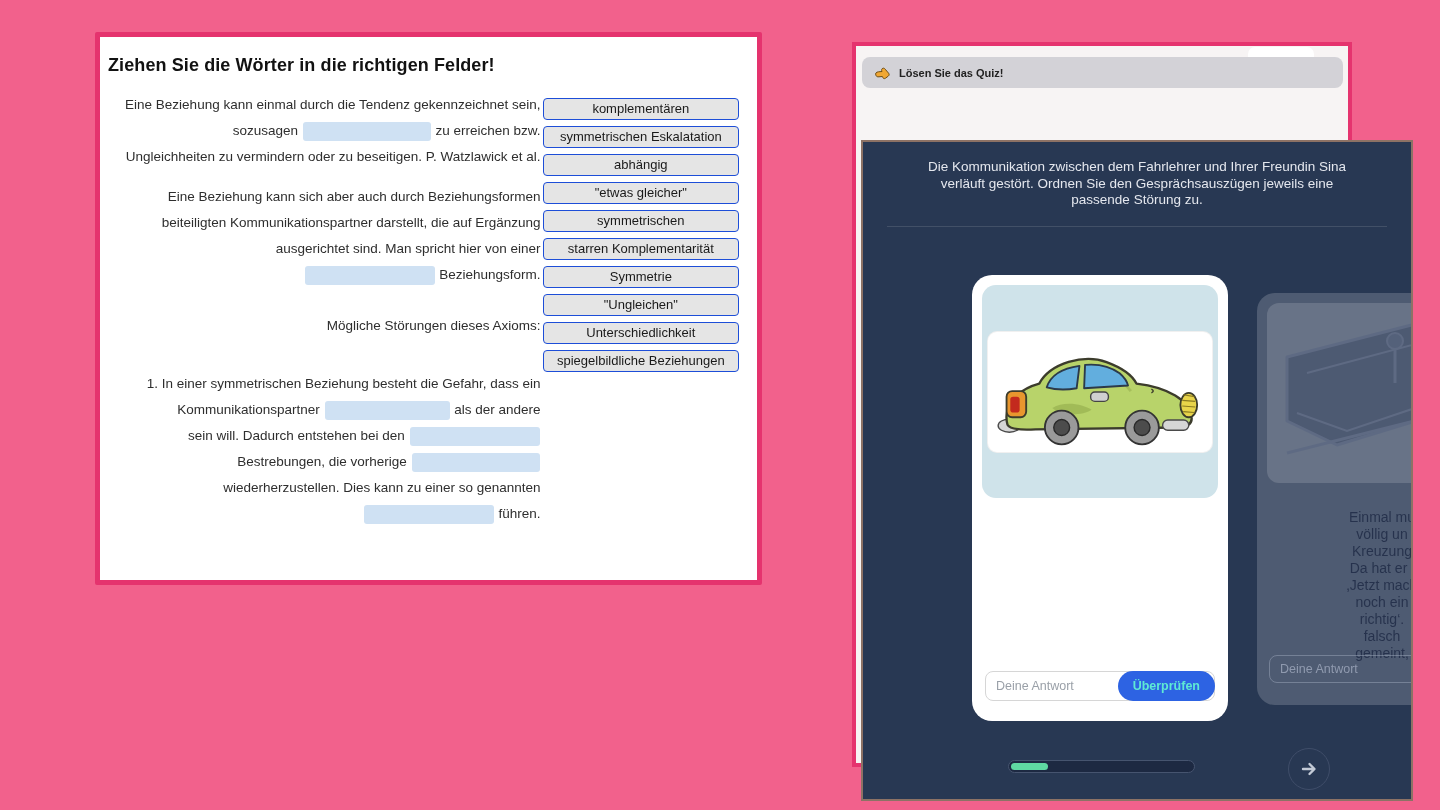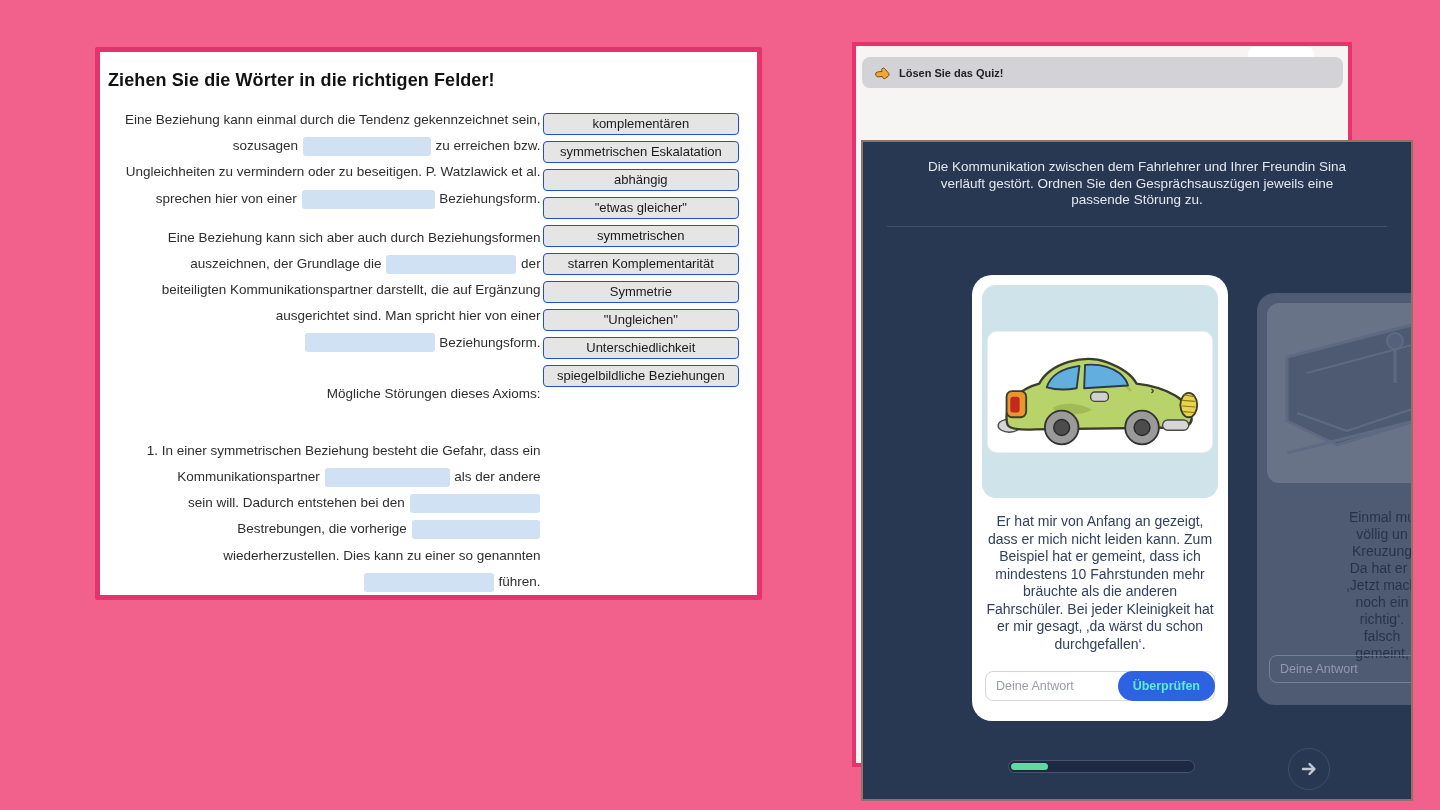--- a/index.html
+++ b/index.html
@@ -3,21 +3,21 @@
 <meta charset="utf-8">
 <style>
   html,body{margin:0;padding:0;}
   body{
     width:1440px;height:810px;position:relative;overflow:hidden;
     background:var(--page-bg,#f2618c);
     font-family:"Liberation Sans", sans-serif;
   }
   
   .left-card{
-    position:absolute;left:95px;top:47px;width:667px;height:553px;
+    position:absolute;left:95px;top:32px;width:667px;height:553px;
     box-sizing:border-box;border:5px solid var(--panel-border,#e5336e);
     background:#ffffff;border-radius:2px;padding:10px 18px 0 8px;
   }
   .left-card h1{
     font-size:18px;font-weight:bold;color:#121212;margin:8px 0 16px 0;letter-spacing:0.1px;
   }
   .exercise-body{display:flex;}
   .text-col{width:434px;text-align:right;}
   .para{margin:0 0 13px 0;}
   .text-col .para:nth-child(3){margin-top:25px;}
@@ -101,25 +101,23 @@
 <body style="--page-bg: #f2618c; --panel-border: #e5336e; --blank-fill: #cfe1f3; --quiz-bg: #283853; --quiz-frame: #8d7265; --media-bg: #cfe3ea; --progress-fill: #5fd9a2; --check-btn: #2d63e3;">
 
 <div class="left-card">
   <h1>Ziehen Sie die Wörter in die richtigen Felder!</h1>
   <div class="exercise-body">
     <div class="text-col" id="paragraphs">
         <div class="para">
           <div class="tline"><span>Eine Beziehung kann einmal durch die Tendenz gekennzeichnet sein,</span></div>
           <div class="tline"><span>sozusagen </span><span class="blank" style="width: 128px;"></span><span> zu erreichen bzw.</span></div>
           <div class="tline"><span>Ungleichheiten zu vermindern oder zu beseitigen. P. Watzlawick et al.</span></div>
-          <div class="tline"><span>sprechen hier von einer </span><span class="blank" style="width: 133px;"></span><span> Beziehungsform.</span></div>
         </div>
         <div class="para">
           <div class="tline"><span>Eine Beziehung kann sich aber auch durch Beziehungsformen</span></div>
-          <div class="tline"><span>auszeichnen, der Grundlage die </span><span class="blank" style="width: 130px;"></span><span> der</span></div>
           <div class="tline"><span>beiteiligten Kommunikationspartner darstellt, die auf Ergänzung</span></div>
           <div class="tline"><span>ausgerichtet sind. Man spricht hier von einer</span></div>
           <div class="tline"><span class="blank" style="width: 130px;"></span><span> Beziehungsform.</span></div>
         </div>
         <div class="para">
           <div class="tline"><span>Mögliche Störungen dieses Axioms:</span></div>
         </div>
         <div class="para">
           <div class="tline"><span>1. In einer symmetrischen Beziehung besteht die Gefahr, dass ein</span></div>
           <div class="tline"><span>Kommunikationspartner </span><span class="blank" style="width: 125px;"></span><span> als der andere</span></div>
@@ -177,21 +175,20 @@
             <rect x="103" y="61" width="19" height="10" rx="4.5" fill="#d0d0d0" stroke="#444444" stroke-width="1.5"></rect>
             <rect x="180" y="91" width="28" height="11" rx="5.5" fill="#d6d6d6" stroke="#4a4a4a" stroke-width="1.5"></rect>
             <circle cx="72" cy="99" r="18" fill="#9a9a9a" stroke="#333333" stroke-width="2"></circle>
             <circle cx="72" cy="99" r="8.5" fill="#4c4c4c" stroke="#2a2a2a" stroke-width="1.5"></circle>
             <circle cx="158" cy="99" r="18" fill="#9a9a9a" stroke="#333333" stroke-width="2"></circle>
             <circle cx="158" cy="99" r="8.5" fill="#4c4c4c" stroke="#2a2a2a" stroke-width="1.5"></circle>
             <path d="M168,58 q4,2 0,4" fill="none" stroke="#3c3c2c" stroke-width="1.5"></path>
           </svg>
         </div>
       </div>
-      <p class="card-text">Er hat mir von Anfang an gezeigt, dass er mich nicht leiden kann. Zum Beispiel hat er gemeint, dass ich mindestens 10 Fahrstunden mehr bräuchte als die anderen Fahrschüler. Bei jeder Kleinigkeit hat er mir gesagt, ‚da wärst du schon durchgefallen‘.</p>
       <div class="answer-row">
         <input class="answer-input" type="text" placeholder="Deine Antwort" style="">
         <button class="check-btn">Überprüfen</button>
       </div>
     </div>
 
     <div class="next-card">
       <div class="next-media">
         <svg width="210" height="160" viewBox="0 0 210 160" opacity="0.45">
           <path d="M10,44 L150,8 L210,30 L210,86 L60,132 L10,108 Z" fill="#2e3c5a" stroke="#53617f" stroke-width="3" stroke-linejoin="round"></path>

